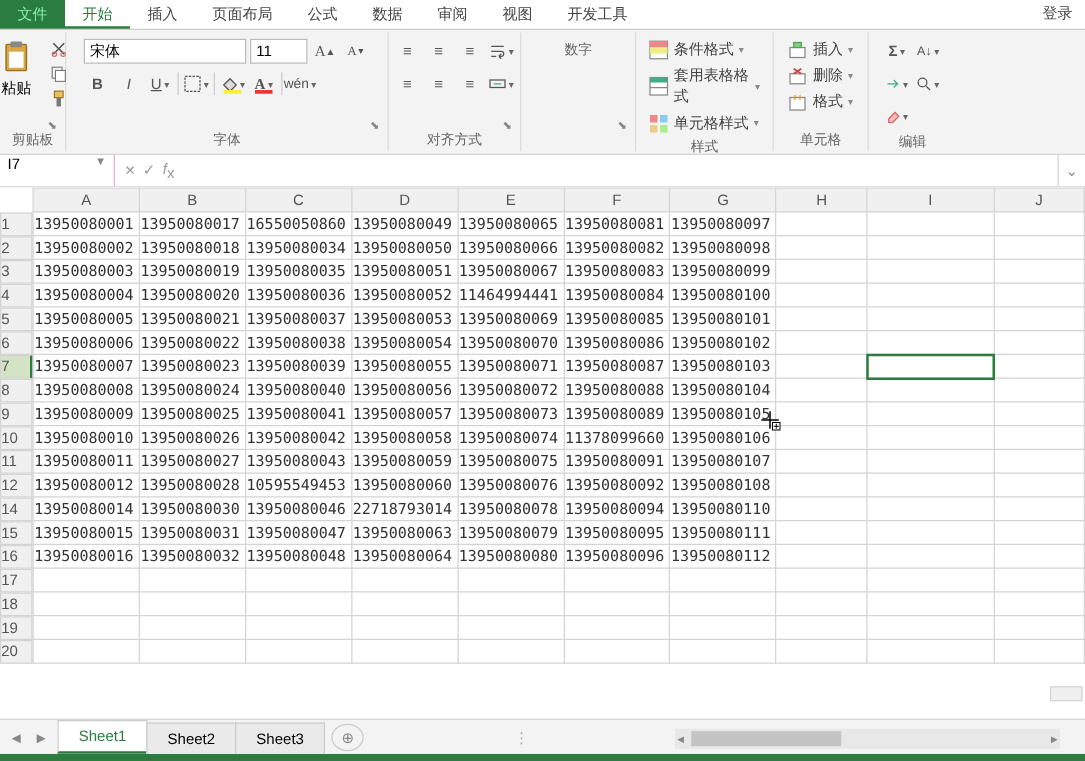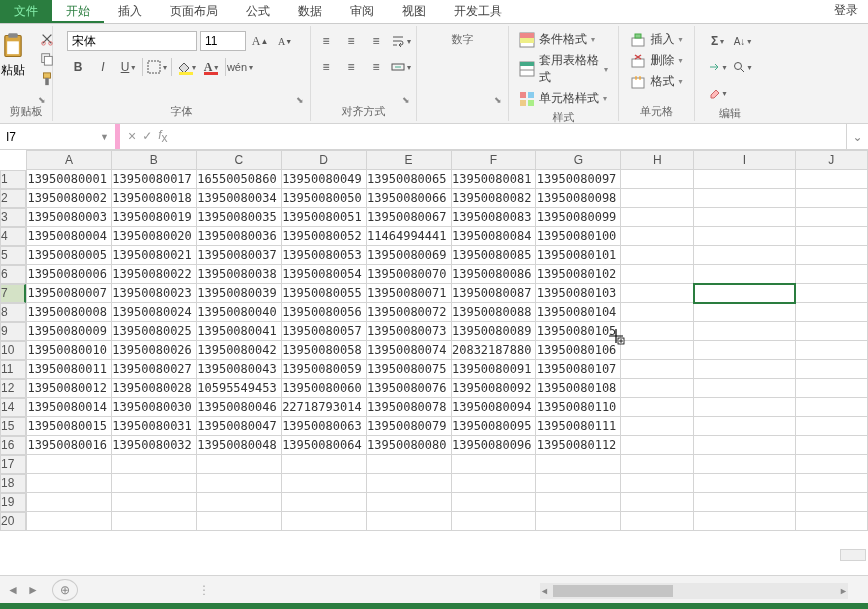--- a/index.html
+++ b/index.html
@@ -20,21 +20,21 @@
 .fontbox{display:flex;flex-direction:column;gap:4px}
 .row{display:flex;gap:3px;align-items:center}
 select,input.sel{border:1px solid #bbb;background:#fff;height:20px;font-size:12px;padding:0 4px}
 .sel.font{width:130px}
 .sel.size{width:46px}
 .ibtn{width:22px;height:22px;border:1px solid transparent;display:flex;align-items:center;justify-content:center;cursor:pointer;color:#555;position:relative}
 .drop::after{content:"▾";font-size:8px;margin-left:2px;color:#666}
 .colorbar{position:absolute;bottom:2px;left:3px;right:3px;height:3px}
 .corner{position:absolute;right:2px;bottom:14px;width:12px;height:12px;font-size:9px;color:#888;cursor:pointer}
 .namebox{height:26px;border-bottom:1px solid #d4d4d4;display:flex;align-items:center;background:#fff}
-.nb-name{width:120px;border-right:5px solid #f9a8d4;padding:0 6px;height:100%;display:flex;align-items:center;justify-content:space-between}
+.nb-name{width:92px;border-right:1px solid #f9a8d4;padding:0 6px;height:100%;display:flex;align-items:flex-start;justify-content:space-between}
 .nb-name input{border:none;width:60px;outline:none}
 .fxicons{display:flex;gap:6px;padding:0 8px;color:#999;align-items:center}
 .fxbar{flex:1;padding:0 6px}
 .fxbar input{border:none;width:100%;outline:none}
 .fxexp{width:22px;text-align:center;color:#888;border-left:1px solid #d4d4d4;height:100%;line-height:26px}
 .grid{flex:1;overflow:auto;position:relative;background:#fff}
 table{border-collapse:collapse;table-layout:fixed}
 th,td{border:1px solid #d4d4d4;height:19px;font-weight:normal;text-align:center;background:#fff;font-size:12px;color:#333}
 th{background:#f0f0f0;color:#555}
 th.corner{width:26px;background:#f0f0f0}
@@ -443,21 +443,21 @@
           <td class="  col-I"></td>
           <td class="  "></td>
         </tr>
         <tr>
           <th class="row ">10</th>
           <td class="data  ">13950080010</td>
           <td class="data  ">13950080026</td>
           <td class="data  ">13950080042</td>
           <td class="data  ">13950080058</td>
           <td class="data  ">13950080074</td>
-          <td class="data  ">20832187880</td>
+          <td class="data  ">11378099660</td>
           <td class="data  ">13950080106</td>
           <td class="  "></td>
           <td class="  col-I"></td>
           <td class="  "></td>
         </tr>
         <tr>
           <th class="row ">11</th>
           <td class="data  ">13950080011</td>
           <td class="data  ">13950080027</td>
           <td class="data  ">13950080043</td>
@@ -580,20 +580,25 @@
       <rect x="10" y="10" width="6" height="6" fill="#fff" stroke="#000" stroke-width="0.8"></rect>
       <path d="M11 13h4M13 11v4" stroke="#000" stroke-width="0.8"></path>
     </svg>
 </div>
 
 <div class="sheetbar">
   <div class="navbtns">
     <div class="navbtn">◄</div>
     <div class="navbtn">►</div>
   </div>
+  <div class="sheets" id="sheets">
+      <div class="sheet active">Sheet1</div>
+      <div class="sheet ">Sheet2</div>
+      <div class="sheet ">Sheet3</div>
+    </div>
   <div class="addsheet">⊕</div>
   <span style="margin-left:120px;color:#aaa">⋮</span>
   <div class="hscroll">
     <span style="color:#888;font-size:9px">◄</span>
     <div class="hthumb"></div>
     <span style="margin-left:auto;color:#888;font-size:9px">►</span>
   </div>
 </div>
 <div class="statusbar"></div>
 

